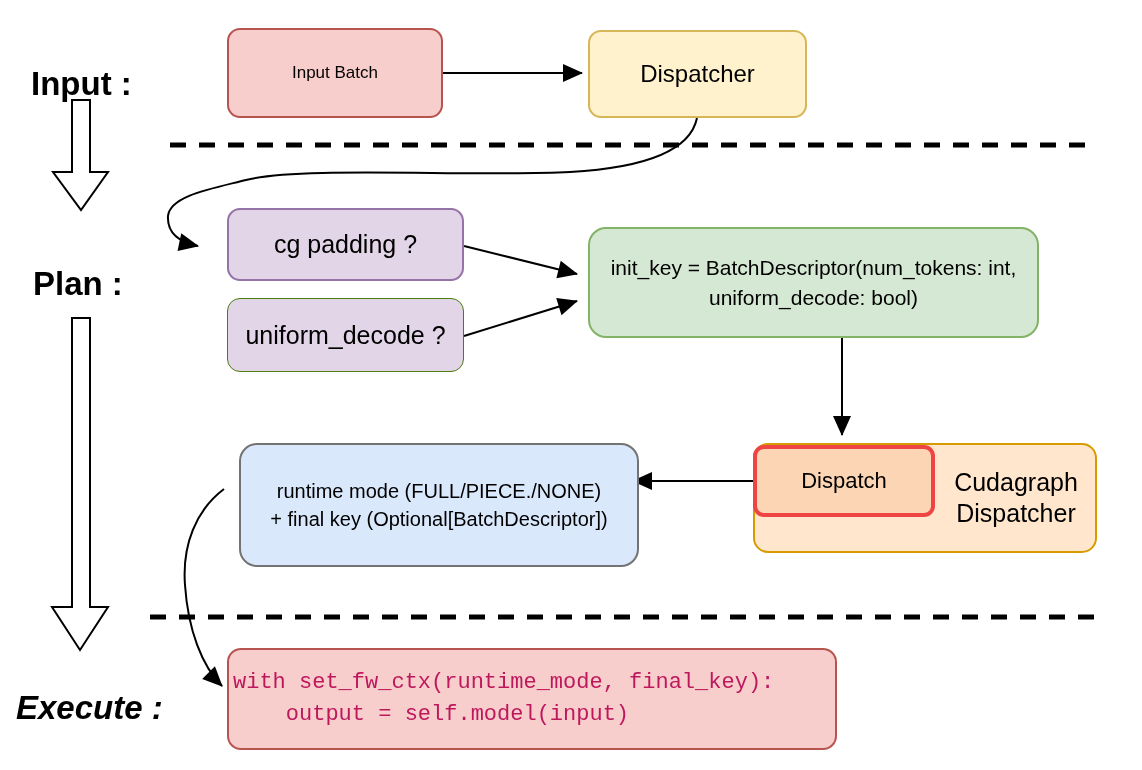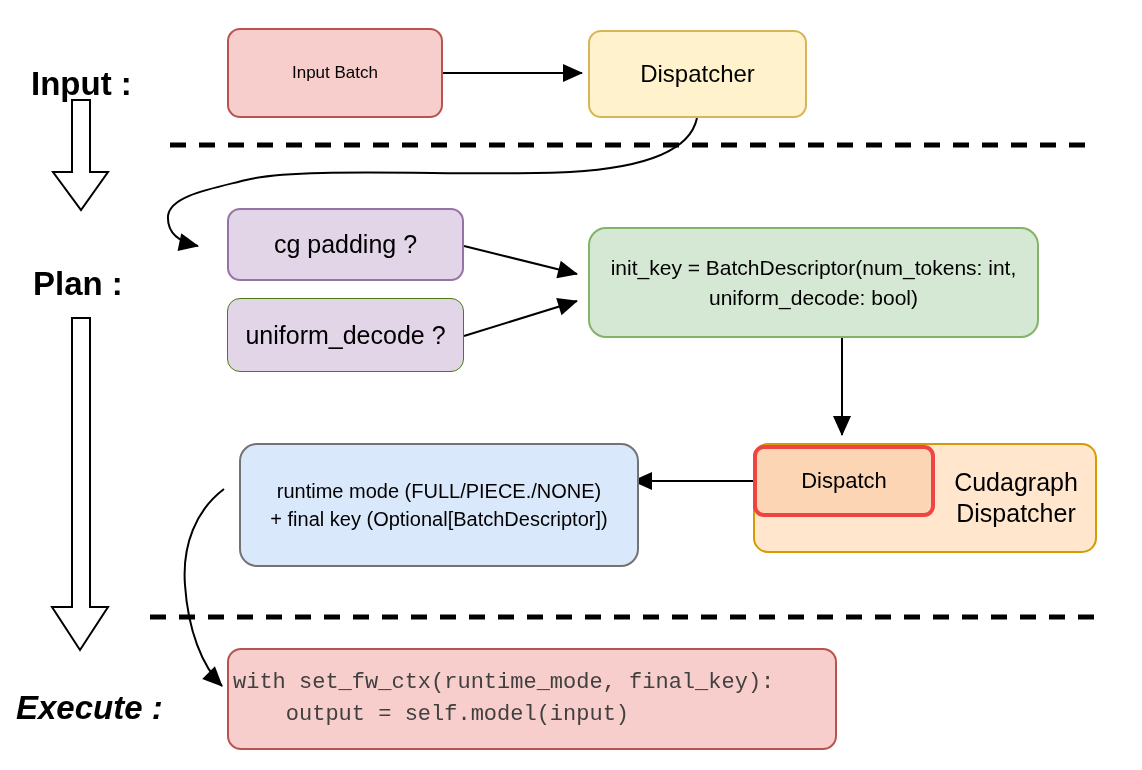--- a/index.html
+++ b/index.html
@@ -56,21 +56,21 @@
   }
   .n-runtime-mode {
     left:223px; top:443px; width:400px; height:124px;
     background:#dae8fc; border:2px solid #737373; border-radius:18px;
     font-size:20px; line-height:28px;margin-left:16px;
   }
   .n-execute-code {
     left:227px; top:648px; width:610px; height:102px;
     background:#f8cecc; border:2px solid #b85450; border-radius:14px;
     font-family:"Liberation Mono", monospace; font-size:22px; line-height:32px;
-    color:#404040; justify-content:flex-start; text-align:left; padding-left:4px;
+    color:#be185d; justify-content:flex-start; text-align:left; padding-left:4px;
   }
   .n-execute-code .lines { align-items:flex-start; }
   .code-line { white-space:pre; }
 </style>
 </head>
 <body>
 
 <div class="canvas">
 
   <svg class="wires" viewBox="0 0 1142 770">

